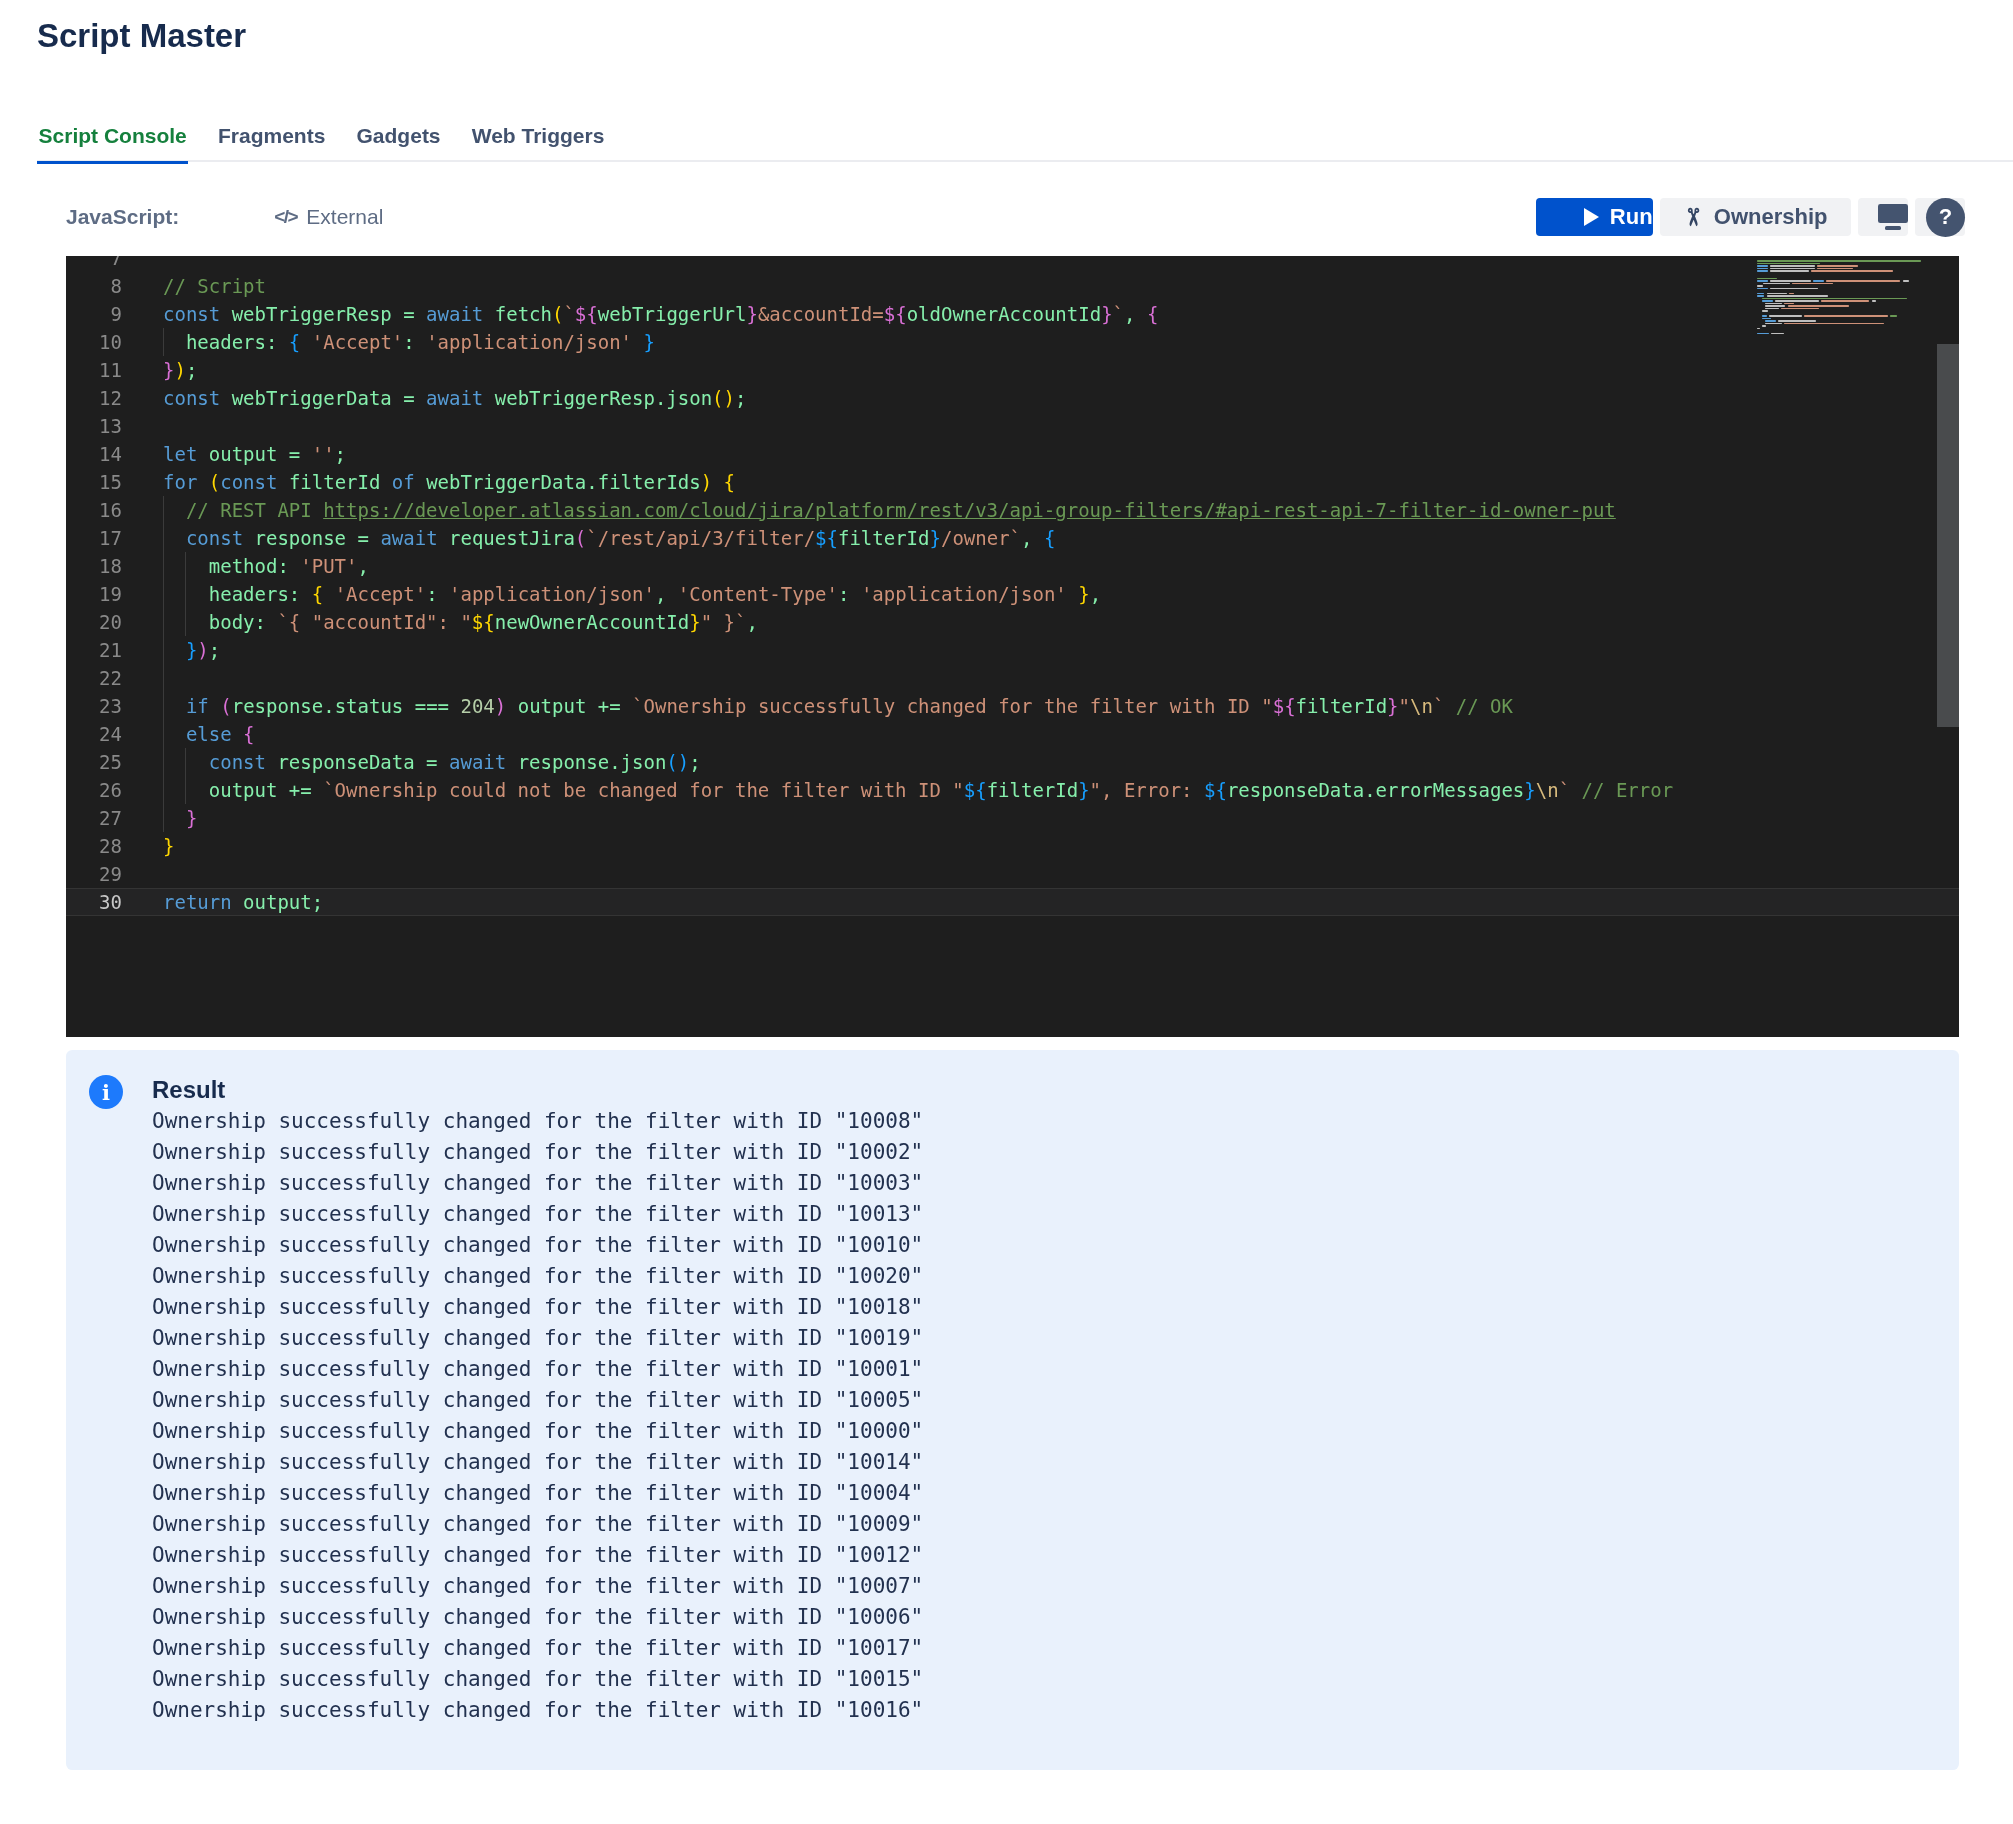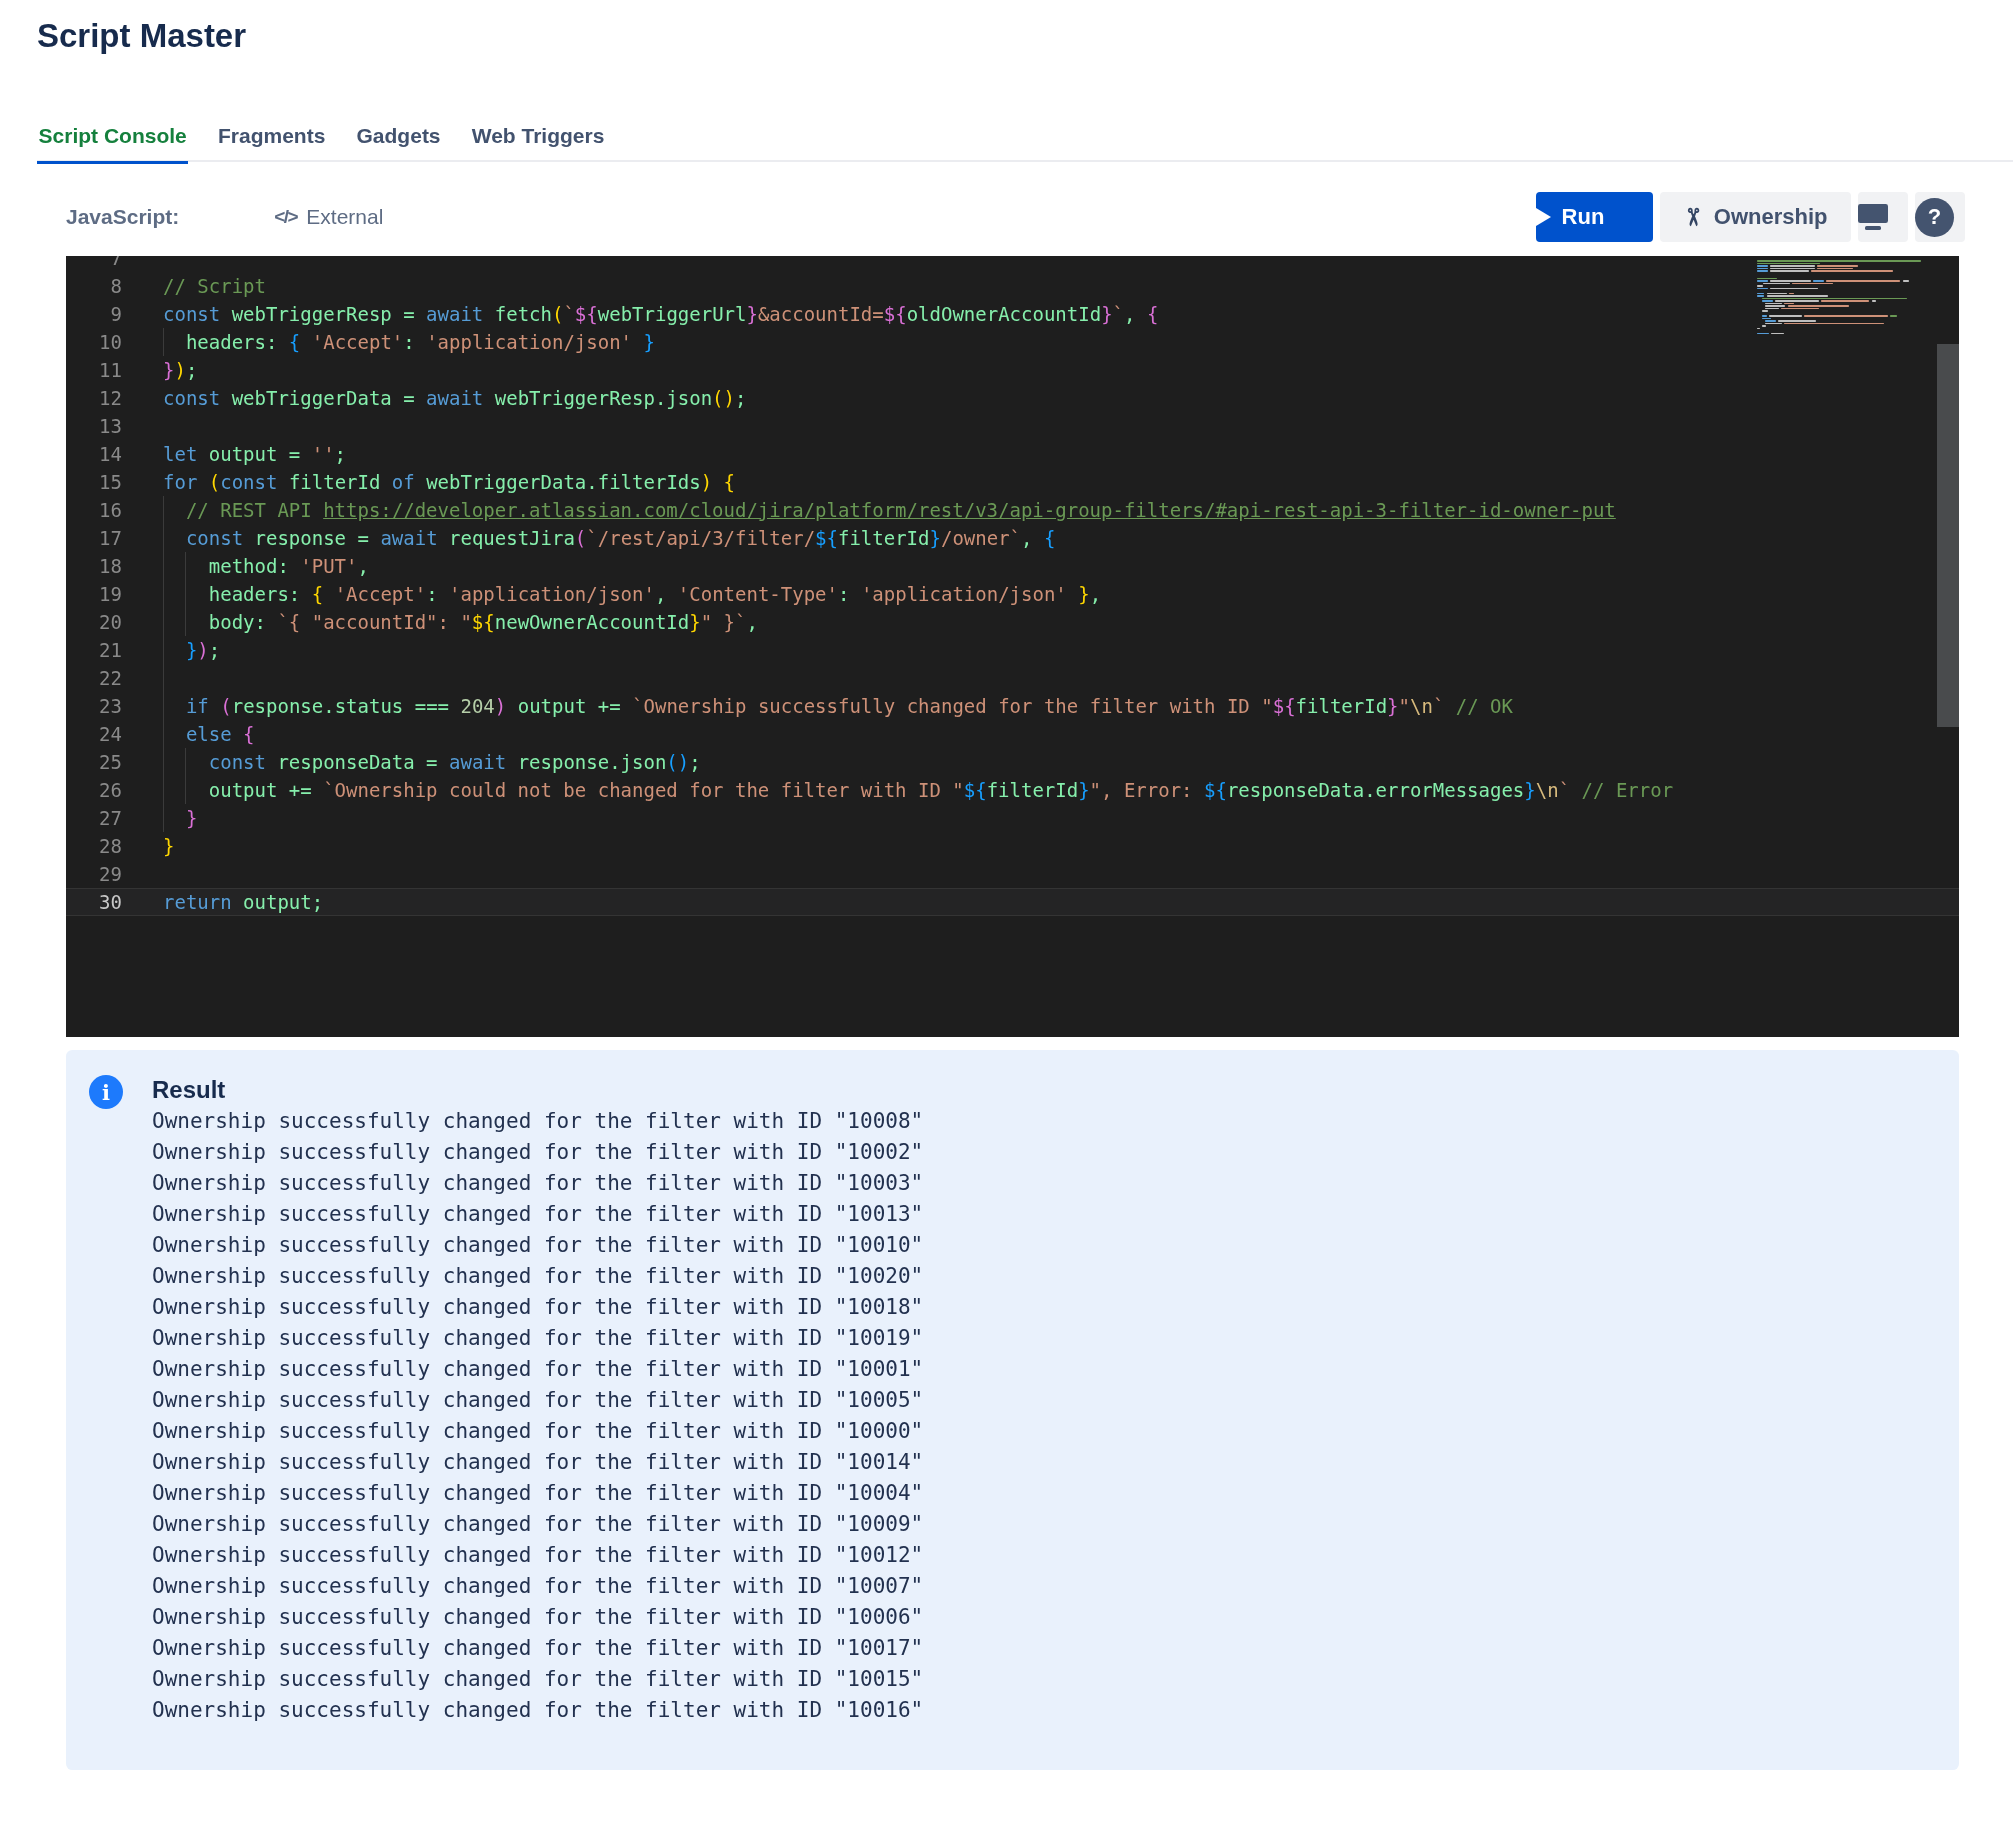--- a/index.html
+++ b/index.html
@@ -15,21 +15,21 @@
        border-bottom:3.9px solid transparent;margin-bottom:-3.1px;cursor:pointer;}
   .tab.active{color:#15803d;border-bottom-color:#0052CC;}
 
   
   .toolbar{position:absolute;left:66px;top:191px;right:48px;height:52px;display:flex;align-items:center;}
   .lang-label{font-size:21px;font-weight:700;color:#5E6C84;}
   .external-link{display:flex;align-items:center;gap:9.4px;margin-left:95px;cursor:pointer;}
   .external-glyph{font-size:19px;font-weight:700;color:#5E6C84;letter-spacing:-1.6px;}
   .external-text{font-size:21px;color:#5E6C84;}
   .toolbar-right{margin-left:auto;display:flex;align-items:center;gap:7px;}
-  .btn{height:50px;border-radius:3.9px;display:flex;align-items:center;justify-content:flex-start;
+  .btn{height:38px;border-radius:3.9px;display:flex;align-items:center;justify-content:flex-end;
        cursor:pointer;box-sizing:border-box;}
   .btn-run{background:#0052CC;color:#fff;width:117px;gap:11px;font-size:22px;font-weight:700;}
   .play-tri{width:0;height:0;border-left:15.6px solid #fff;border-top:9.4px solid transparent;
             border-bottom:9.4px solid transparent;}
   .btn-snippets{background:#F1F2F4;color:#42526E;padding:0 23.5px;gap:11px;font-size:22px;font-weight:700;}
   .scissors{font-size:23.5px;color:#344563;display:inline-block;transform:rotate(90deg);font-weight:700;}
   .btn-icon{background:#F1F2F4;width:50px;}
   .monitor{position:relative;width:30px;height:26.6px;}
   .monitor .screen{position:absolute;left:0;top:0;width:30px;height:19px;background:#44546F;border-radius:2.3px;}
   .monitor .stand{position:absolute;left:7px;bottom:0;width:15.6px;height:4.7px;background:#44546F;border-radius:1.6px;}
@@ -113,21 +113,21 @@
   <div class="lines" id="codelines">
       <div class="cl"><span class="gut">7</span><span class="lt"></span></div>
       <div class="cl"><span class="gut">8</span><span class="lt"><span class="c">// Script</span></span></div>
       <div class="cl"><span class="gut">9</span><span class="lt"><span class="k">const</span><span class="v"> webTriggerResp = </span><span class="k">await</span><span class="v"> fetch</span><span class="b1">(</span><span class="s">`</span><span class="b2">${</span><span class="v">webTriggerUrl</span><span class="b2">}</span><span class="s">&amp;accountId=</span><span class="b2">${</span><span class="v">oldOwnerAccountId</span><span class="b2">}</span><span class="s">`</span><span class="v">, </span><span class="b2">{</span></span></div>
       <div class="cl"><span class="gut">10</span><span class="lt"><i style="left: 41px;"></i><span class="v">  headers: </span><span class="b3">{</span><span class="v"> </span><span class="s">'Accept'</span><span class="v">: </span><span class="s">'application/json'</span><span class="v"> </span><span class="b3">}</span></span></div>
       <div class="cl"><span class="gut">11</span><span class="lt"><span class="b2">}</span><span class="b1">)</span><span class="v">;</span></span></div>
       <div class="cl"><span class="gut">12</span><span class="lt"><span class="k">const</span><span class="v"> webTriggerData = </span><span class="k">await</span><span class="v"> webTriggerResp.json</span><span class="b1">()</span><span class="v">;</span></span></div>
       <div class="cl"><span class="gut">13</span><span class="lt"></span></div>
       <div class="cl"><span class="gut">14</span><span class="lt"><span class="k">let</span><span class="v"> output = </span><span class="s">''</span><span class="v">;</span></span></div>
       <div class="cl"><span class="gut">15</span><span class="lt"><span class="k">for</span><span class="v"> </span><span class="b1">(</span><span class="k">const</span><span class="v"> filterId </span><span class="k">of</span><span class="v"> webTriggerData.filterIds</span><span class="b1">)</span><span class="v"> </span><span class="b1">{</span></span></div>
-      <div class="cl"><span class="gut">16</span><span class="lt"><i style="left: 41px;"></i><span class="c">  // REST API </span><span class="u">https://developer.atlassian.com/cloud/jira/platform/rest/v3/api-group-filters/#api-rest-api-3-filter-id-owner-put</span></span></div>
+      <div class="cl"><span class="gut">16</span><span class="lt"><i style="left: 41px;"></i><span class="c">  // REST API </span><span class="u">https://developer.atlassian.com/cloud/jira/platform/rest/v3/api-group-filters/#api-rest-api-7-filter-id-owner-put</span></span></div>
       <div class="cl"><span class="gut">17</span><span class="lt"><i style="left: 41px;"></i><span class="v">  </span><span class="k">const</span><span class="v"> response = </span><span class="k">await</span><span class="v"> requestJira</span><span class="b2">(</span><span class="s">`/rest/api/3/filter/</span><span class="b3">${</span><span class="v">filterId</span><span class="b3">}</span><span class="s">/owner`</span><span class="v">, </span><span class="b3">{</span></span></div>
       <div class="cl"><span class="gut">18</span><span class="lt"><i style="left: 41px;"></i><i style="left: 63px;"></i><span class="v">    method: </span><span class="s">'PUT'</span><span class="v">,</span></span></div>
       <div class="cl"><span class="gut">19</span><span class="lt"><i style="left: 41px;"></i><i style="left: 63px;"></i><span class="v">    headers: </span><span class="b1">{</span><span class="v"> </span><span class="s">'Accept'</span><span class="v">: </span><span class="s">'application/json'</span><span class="v">, </span><span class="s">'Content-Type'</span><span class="v">: </span><span class="s">'application/json'</span><span class="v"> </span><span class="b1">}</span><span class="v">,</span></span></div>
       <div class="cl"><span class="gut">20</span><span class="lt"><i style="left: 41px;"></i><i style="left: 63px;"></i><span class="v">    body: </span><span class="s">`{ "accountId": "</span><span class="b1">${</span><span class="v">newOwnerAccountId</span><span class="b1">}</span><span class="s">" }`</span><span class="v">,</span></span></div>
       <div class="cl"><span class="gut">21</span><span class="lt"><i style="left: 41px;"></i><span class="v">  </span><span class="b3">}</span><span class="b2">)</span><span class="v">;</span></span></div>
       <div class="cl"><span class="gut">22</span><span class="lt"><i style="left: 41px;"></i></span></div>
       <div class="cl"><span class="gut">23</span><span class="lt"><i style="left: 41px;"></i><span class="v">  </span><span class="k">if</span><span class="v"> </span><span class="b2">(</span><span class="v">response.status === </span><span class="n">204</span><span class="b2">)</span><span class="v"> output += </span><span class="s">`Ownership successfully changed for the filter with ID "</span><span class="b2">${</span><span class="v">filterId</span><span class="b2">}</span><span class="s">"</span><span class="e">\n</span><span class="s">`</span><span class="v"> </span><span class="c">// OK</span></span></div>
       <div class="cl"><span class="gut">24</span><span class="lt"><i style="left: 41px;"></i><span class="v">  </span><span class="k">else</span><span class="v"> </span><span class="b2">{</span></span></div>
       <div class="cl"><span class="gut">25</span><span class="lt"><i style="left: 41px;"></i><i style="left: 63px;"></i><span class="v">    </span><span class="k">const</span><span class="v"> responseData = </span><span class="k">await</span><span class="v"> response.json</span><span class="b3">()</span><span class="v">;</span></span></div>
       <div class="cl"><span class="gut">26</span><span class="lt"><i style="left: 41px;"></i><i style="left: 63px;"></i><span class="v">    output += </span><span class="s">`Ownership could not be changed for the filter with ID "</span><span class="b3">${</span><span class="v">filterId</span><span class="b3">}</span><span class="s">", Error: </span><span class="b3">${</span><span class="v">responseData.errorMessages</span><span class="b3">}</span><span class="e">\n</span><span class="s">`</span><span class="v"> </span><span class="c">// Error</span></span></div>

